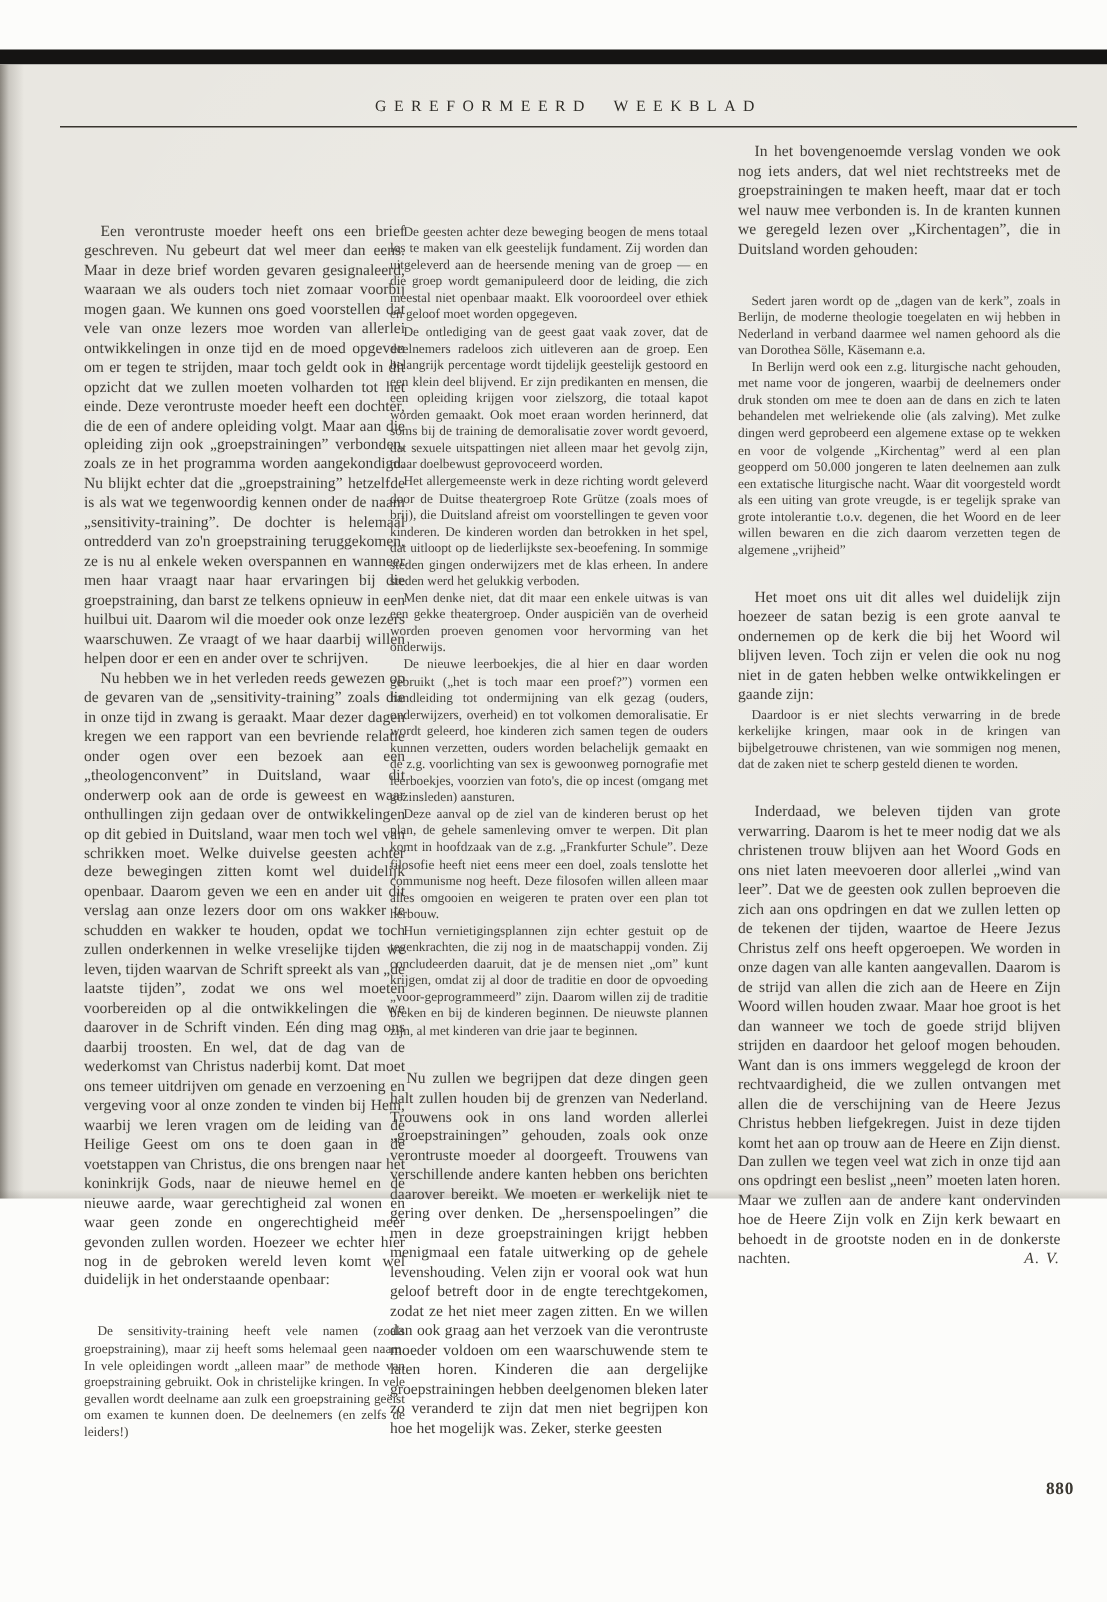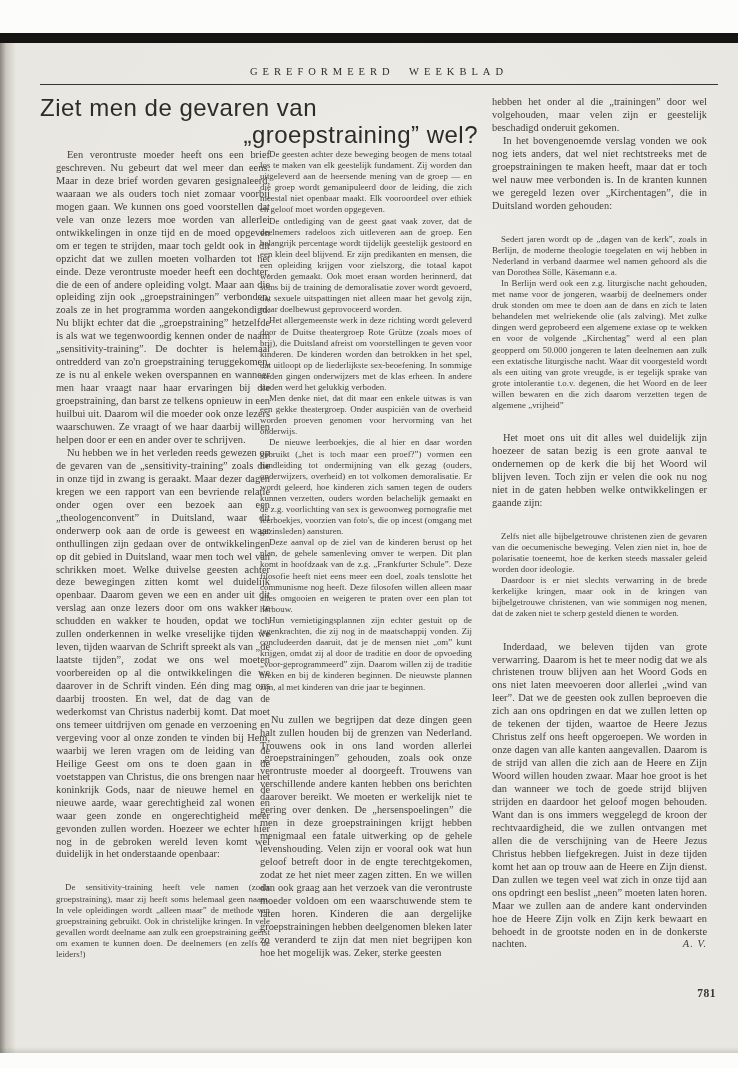--- a/index.html
+++ b/index.html
@@ -5,21 +5,21 @@
   html,body{margin:0;padding:0;}
   body{
     width:738px;height:1068px;
     background:#fdfdfc;
     font-family:"Liberation Serif","DejaVu Serif",serif;
     -webkit-font-smoothing:antialiased;
   }
   .scan{position:relative;width:738px;height:1068px;overflow:hidden;background:#fcfcfa;}
   .band{position:absolute;left:0;top:33px;width:738px;height:10px;background:#151413;}
   .paper{
-    position:absolute;left:0;top:43px;width:738px;height:1010px;
+    position:absolute;left:0;top:43px;width:738px;height:756px;
     background:
       radial-gradient(ellipse at 55% 40%, rgba(255,255,255,0.25), rgba(0,0,0,0) 70%),
       linear-gradient(90deg, rgba(60,54,45,0.55) 0px, rgba(60,54,45,0.18) 6px, rgba(60,54,45,0) 16px),
       #e9e7e1;
     color:#403d37;
   }
   .paper::after{ 
     content:"";position:absolute;left:0;bottom:0;width:100%;height:6px;
     background:linear-gradient(180deg, rgba(0,0,0,0), rgba(90,84,74,0.18));
   }
@@ -52,44 +52,38 @@
   }
 </style>
 </head>
 <body>
 
 <div class="scan">
   <div class="band"></div>
   <div class="paper">
     <div class="masthead">GEREFORMEERD WEEKBLAD</div>
     <div class="rule"></div>
-    <div class="title-block">
-      <div class="title-line1">Ziet men de gevaren van</div>
-      <div class="title-line2">„groepstraining” wel?</div>
-    </div>
     <div class="col col1">
         <p class="para body">Een verontruste moeder heeft ons een brief geschreven. Nu gebeurt dat wel meer dan eens. Maar in deze brief worden gevaren gesignaleerd, waaraan we als ouders toch niet zomaar voorbij mogen gaan. We kunnen ons goed voorstellen dat vele van onze lezers moe worden van allerlei ontwikkelingen in onze tijd en de moed opgeven om er tegen te strijden, maar toch geldt ook in dit opzicht dat we zullen moeten volharden tot het einde. Deze verontruste moeder heeft een dochter, die de een of andere opleiding volgt. Maar aan die opleiding zijn ook „groepstrainingen” verbonden, zoals ze in het programma worden aangekondigd. Nu blijkt echter dat die „groepstraining” hetzelfde is als wat we tegenwoordig kennen onder de naam „sensitivity-training”. De dochter is helemaal ontredderd van zo'n groepstraining teruggekomen, ze is nu al enkele weken overspannen en wanneer men haar vraagt naar haar ervaringen bij die groepstraining, dan barst ze telkens opnieuw in een huilbui uit. Daarom wil die moeder ook onze lezers waarschuwen. Ze vraagt of we haar daarbij willen helpen door er een en ander over te schrijven.</p>
         <p class="para body">Nu hebben we in het verleden reeds gewezen op de gevaren van de „sensitivity-training” zoals die in onze tijd in zwang is geraakt. Maar dezer dagen kregen we een rapport van een bevriende relatie onder ogen over een bezoek aan een „theologenconvent” in Duitsland, waar dit onderwerp ook aan de orde is geweest en waar onthullingen zijn gedaan over de ontwikkelingen op dit gebied in Duitsland, waar men toch wel van schrikken moet. Welke duivelse geesten achter deze bewegingen zitten komt wel duidelijk openbaar. Daarom geven we een en ander uit dit verslag aan onze lezers door om ons wakker te schudden en wakker te houden, opdat we toch zullen onderkennen in welke vreselijke tijden we leven, tijden waarvan de Schrift spreekt als van „de laatste tijden”, zodat we ons wel moeten voorbereiden op al die ontwikkelingen die we daarover in de Schrift vinden. Eén ding mag ons daarbij troosten. En wel, dat de dag van de wederkomst van Christus naderbij komt. Dat moet ons temeer uitdrijven om genade en verzoening en vergeving voor al onze zonden te vinden bij Hem, waarbij we leren vragen om de leiding van de Heilige Geest om ons te doen gaan in de voetstappen van Christus, die ons brengen naar het koninkrijk Gods, naar de nieuwe hemel en de nieuwe aarde, waar gerechtigheid zal wonen en waar geen zonde en ongerechtigheid meer gevonden zullen worden. Hoezeer we echter hier nog in de gebroken wereld leven komt wel duidelijk in het onderstaande openbaar:</p>
         <p class="para small gap-before">De sensitivity-training heeft vele namen (zoals groepstraining), maar zij heeft soms helemaal geen naam. In vele opleidingen wordt „alleen maar” de methode van groepstraining gebruikt. Ook in christelijke kringen. In vele gevallen wordt deelname aan zulk een groepstraining geëist om examen te kunnen doen. De deelnemers (en zelfs de leiders!)</p>
       </div>
     <div class="col col2">
         <p class="para small">De geesten achter deze beweging beogen de mens totaal los te maken van elk geestelijk fundament. Zij worden dan uitgeleverd aan de heersende mening van de groep — en die groep wordt gemanipuleerd door de leiding, die zich meestal niet openbaar maakt. Elk vooroordeel over ethiek en geloof moet worden opgegeven.</p>
         <p class="para small">De ontlediging van de geest gaat vaak zover, dat de deelnemers radeloos zich uitleveren aan de groep. Een belangrijk percentage wordt tijdelijk geestelijk gestoord en een klein deel blijvend. Er zijn predikanten en mensen, die een opleiding krijgen voor zielszorg, die totaal kapot worden gemaakt. Ook moet eraan worden herinnerd, dat soms bij de training de demoralisatie zover wordt gevoerd, dat sexuele uitspattingen niet alleen maar het gevolg zijn, maar doelbewust geprovoceerd worden.</p>
         <p class="para small">Het allergemeenste werk in deze richting wordt geleverd door de Duitse theatergroep Rote Grütze (zoals moes of brij), die Duitsland afreist om voorstellingen te geven voor kinderen. De kinderen worden dan betrokken in het spel, dat uitloopt op de liederlijkste sex-beoefening. In sommige steden gingen onderwijzers met de klas erheen. In andere steden werd het gelukkig verboden.</p>
         <p class="para small">Men denke niet, dat dit maar een enkele uitwas is van een gekke theatergroep. Onder auspiciën van de overheid worden proeven genomen voor hervorming van het onderwijs.</p>
         <p class="para small">De nieuwe leerboekjes, die al hier en daar worden gebruikt („het is toch maar een proef?”) vormen een handleiding tot ondermijning van elk gezag (ouders, onderwijzers, overheid) en tot volkomen demoralisatie. Er wordt geleerd, hoe kinderen zich samen tegen de ouders kunnen verzetten, ouders worden belachelijk gemaakt en de z.g. voorlichting van sex is gewoonweg pornografie met leerboekjes, voorzien van foto's, die op incest (omgang met gezinsleden) aansturen.</p>
         <p class="para small">Deze aanval op de ziel van de kinderen berust op het plan, de gehele samenleving omver te werpen. Dit plan komt in hoofdzaak van de z.g. „Frankfurter Schule”. Deze filosofie heeft niet eens meer een doel, zoals tenslotte het communisme nog heeft. Deze filosofen willen alleen maar alles omgooien en weigeren te praten over een plan tot herbouw.</p>
         <p class="para small">Hun vernietigingsplannen zijn echter gestuit op de tegenkrachten, die zij nog in de maatschappij vonden. Zij concludeerden daaruit, dat je de mensen niet „om” kunt krijgen, omdat zij al door de traditie en door de opvoeding „voor-geprogrammeerd” zijn. Daarom willen zij de traditie breken en bij de kinderen beginnen. De nieuwste plannen zijn, al met kinderen van drie jaar te beginnen.</p>
         <p class="para body gap-before">Nu zullen we begrijpen dat deze dingen geen halt zullen houden bij de grenzen van Nederland. Trouwens ook in ons land worden allerlei „groepstrainingen” gehouden, zoals ook onze verontruste moeder al doorgeeft. Trouwens van verschillende andere kanten hebben ons berichten daarover bereikt. We moeten er werkelijk niet te gering over denken. De „hersenspoelingen” die men in deze groepstrainingen krijgt hebben menigmaal een fatale uitwerking op de gehele levenshouding. Velen zijn er vooral ook wat hun geloof betreft door in de engte terechtgekomen, zodat ze het niet meer zagen zitten. En we willen dan ook graag aan het verzoek van die verontruste moeder voldoen om een waarschuwende stem te laten horen. Kinderen die aan dergelijke groepstrainingen hebben deelgenomen bleken later zo veranderd te zijn dat men niet begrijpen kon hoe het mogelijk was. Zeker, sterke geesten</p>
       </div>
     <div class="col col3">
-        <p class="para body no-indent">hebben het onder al die „trainingen” door wel volgehouden, maar velen zijn er geestelijk beschadigd onderuit gekomen.</p>
         <p class="para body">In het bovengenoemde verslag vonden we ook nog iets anders, dat wel niet rechtstreeks met de groepstrainingen te maken heeft, maar dat er toch wel nauw mee verbonden is. In de kranten kunnen we geregeld lezen over „Kirchentagen”, die in Duitsland worden gehouden:</p>
         <p class="para small gap-before">Sedert jaren wordt op de „dagen van de kerk”, zoals in Berlijn, de moderne theologie toegelaten en wij hebben in Nederland in verband daarmee wel namen gehoord als die van Dorothea Sölle, Käsemann e.a.</p>
         <p class="para small">In Berlijn werd ook een z.g. liturgische nacht gehouden, met name voor de jongeren, waarbij de deelnemers onder druk stonden om mee te doen aan de dans en zich te laten behandelen met welriekende olie (als zalving). Met zulke dingen werd geprobeerd een algemene extase op te wekken en voor de volgende „Kirchentag” werd al een plan geopperd om 50.000 jongeren te laten deelnemen aan zulk een extatische liturgische nacht. Waar dit voorgesteld wordt als een uiting van grote vreugde, is er tegelijk sprake van grote intolerantie t.o.v. degenen, die het Woord en de leer willen bewaren en die zich daarom verzetten tegen de algemene „vrijheid”</p>
         <p class="para body gap-before">Het moet ons uit dit alles wel duidelijk zijn hoezeer de satan bezig is een grote aanval te ondernemen op de kerk die bij het Woord wil blijven leven. Toch zijn er velen die ook nu nog niet in de gaten hebben welke ontwikkelingen er gaande zijn:</p>
-        <p class="para small gap-before">Zelfs niet alle bijbelgetrouwe christenen zien de gevaren van die oecumenische beweging. Velen zien niet in, hoe de polarisatie toeneemt, hoe de kerken steeds massaler geleid worden door ideologie.</p>
         <p class="para small">Daardoor is er niet slechts verwarring in de brede kerkelijke kringen, maar ook in de kringen van bijbelgetrouwe christenen, van wie sommigen nog menen, dat de zaken niet te scherp gesteld dienen te worden.</p>
         <p class="para body gap-before">Inderdaad, we beleven tijden van grote verwarring. Daarom is het te meer nodig dat we als christenen trouw blijven aan het Woord Gods en ons niet laten meevoeren door allerlei „wind van leer”. Dat we de geesten ook zullen beproeven die zich aan ons opdringen en dat we zullen letten op de tekenen der tijden, waartoe de Heere Jezus Christus zelf ons heeft opgeroepen. We worden in onze dagen van alle kanten aangevallen. Daarom is de strijd van allen die zich aan de Heere en Zijn Woord willen houden zwaar. Maar hoe groot is het dan wanneer we toch de goede strijd blijven strijden en daardoor het geloof mogen behouden. Want dan is ons immers weggelegd de kroon der rechtvaardigheid, die we zullen ontvangen met allen die de verschijning van de Heere Jezus Christus hebben liefgekregen. Juist in deze tijden komt het aan op trouw aan de Heere en Zijn dienst. Dan zullen we tegen veel wat zich in onze tijd aan ons opdringt een beslist „neen” moeten laten horen. Maar we zullen aan de andere kant ondervinden hoe de Heere Zijn volk en Zijn kerk bewaart en behoedt in de grootste noden en in de donkerste nachten.<span class="signature">A. V.</span></p>
       </div>
-    <div class="pagenum">781</div>
+    <div class="pagenum">880</div>
   </div>
 </div>
 
 </body></html>

